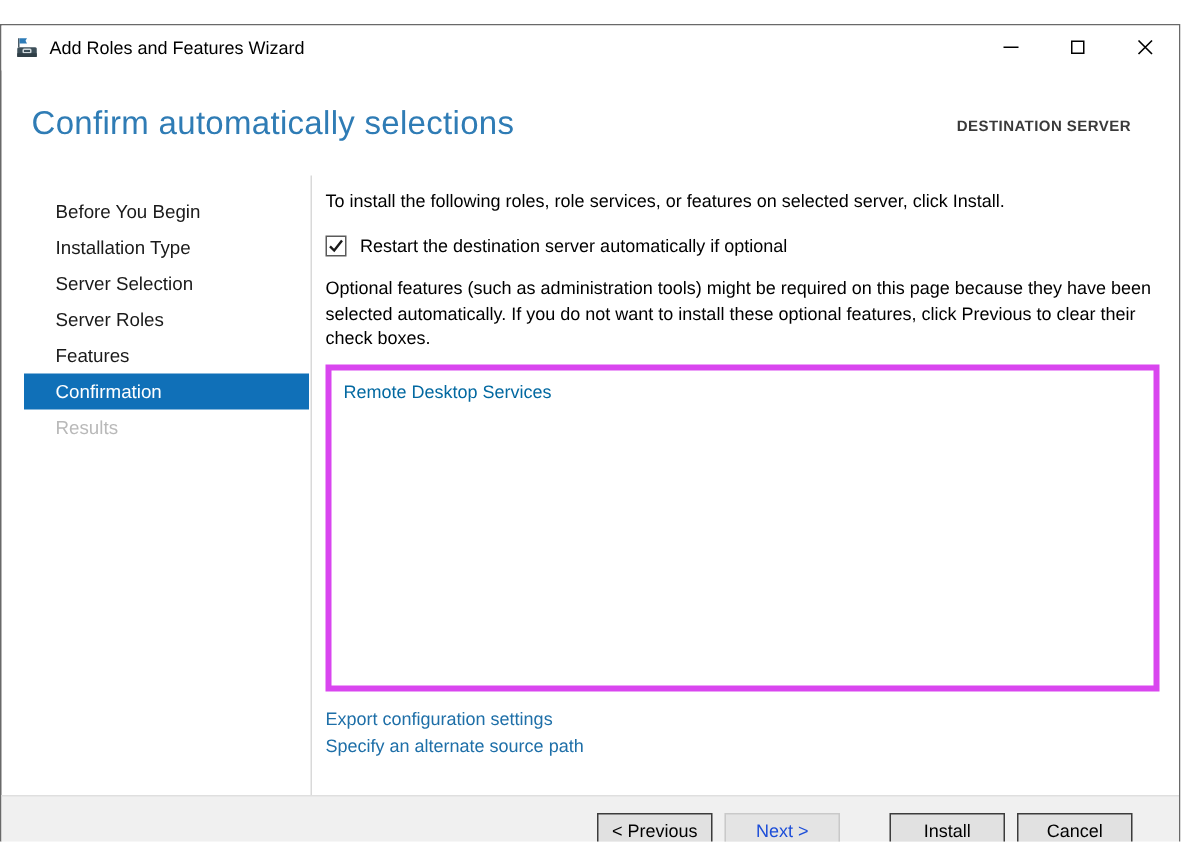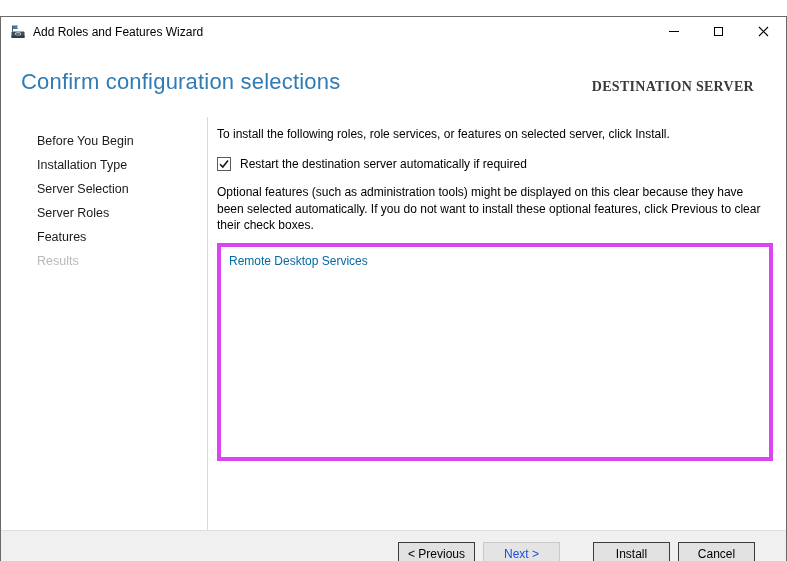--- a/index.html
+++ b/index.html
@@ -29,21 +29,21 @@
   .max-glyph { width: 9px; height: 9px; border: 1px solid #000; background: transparent; }
   
   .header { position: relative; height: 70px; }
   .page-title {
     position: absolute; left: 20px; top: 22px;
     font-size: 22px; font-weight: 300; letter-spacing: 0.2px;
     color: var(--heading-blue, #2f7cb5);
   }
   .destination {
     position: absolute; right: 32px; top: 32px;
-    font-size: 14px; font-weight: 700; color: #3a3a3a; letter-spacing: 0.3px; font-family: Liberation Serif, serif;
+    font-size: 10px; font-weight: 700; color: #3a3a3a; letter-spacing: 0.3px;
   }
   
   .body { position: absolute; top: 100px; left: 0; right: 0; bottom: 46px; display: flex; }
   .sidebar {
     width: 207px; flex: 0 0 auto;
     border-right: 1px solid #d9d9d9;
     padding-top: 12px;
   }
   .nav-item {
     margin-left: 15px; width: 190px;
@@ -118,53 +118,58 @@
       </div>
       <div class="tb-btn">
         <svg width="11" height="11" viewBox="0 0 11 11">
           <path d="M1 1 L10 10 M10 1 L1 10" stroke="#000" stroke-width="1.1"></path>
         </svg>
       </div>
     </div>
   </div>
 
   <div class="header">
-    <div class="page-title">Confirm configuration selections</div>
+    <div class="page-title">Confirm automatically selections</div>
     <div class="destination">DESTINATION SERVER</div>
   </div>
 
   <div class="body">
 
     <div class="sidebar">
       <div class="nav-item">Before You Begin</div>
       <div class="nav-item">Installation Type</div>
       <div class="nav-item">Server Selection</div>
       <div class="nav-item">Server Roles</div>
       <div class="nav-item">Features</div>
+      <div class="nav-item selected">Confirmation</div>
       <div class="nav-item disabled">Results</div>
     </div>
 
     <div class="main">
       <div class="intro">To install the following roles, role services, or features on selected server, click Install.</div>
 
       <div class="checkbox-row">
         <span class="checkbox checked">
           <svg class="checkmark" viewBox="0 0 12 12">
             <path d="M2 6.2 L4.8 9 L10 2.4" stroke="#1a1a1a" stroke-width="1.6" fill="none"></path>
           </svg>
         </span>
-        <span class="checkbox-label">Restart the destination server automatically if required</span>
+        <span class="checkbox-label">Restart the destination server automatically if optional</span>
       </div>
 
-      <div class="note">Optional features (such as administration tools) might be displayed on this clear because they have been selected automatically. If you do not want to install these optional features, click Previous to clear their check boxes.</div>
+      <div class="note">Optional features (such as administration tools) might be required on this page because they have been selected automatically. If you do not want to install these optional features, click Previous to clear their check boxes.</div>
 
       <div class="selection-box">
         <div class="sel-item">Remote Desktop Services</div>
       </div>
 
+      <div class="links">
+        <a class="link">Export configuration settings</a>
+        <a class="link">Specify an alternate source path</a>
+      </div>
     </div>
   </div>
 
   <div class="footer">
     <button class="btn">&lt; Previous</button>
     <button class="btn disabled" aria-disabled="true">Next &gt;</button>
     <button class="btn gap-left">Install</button>
     <button class="btn">Cancel</button>
   </div>
 

